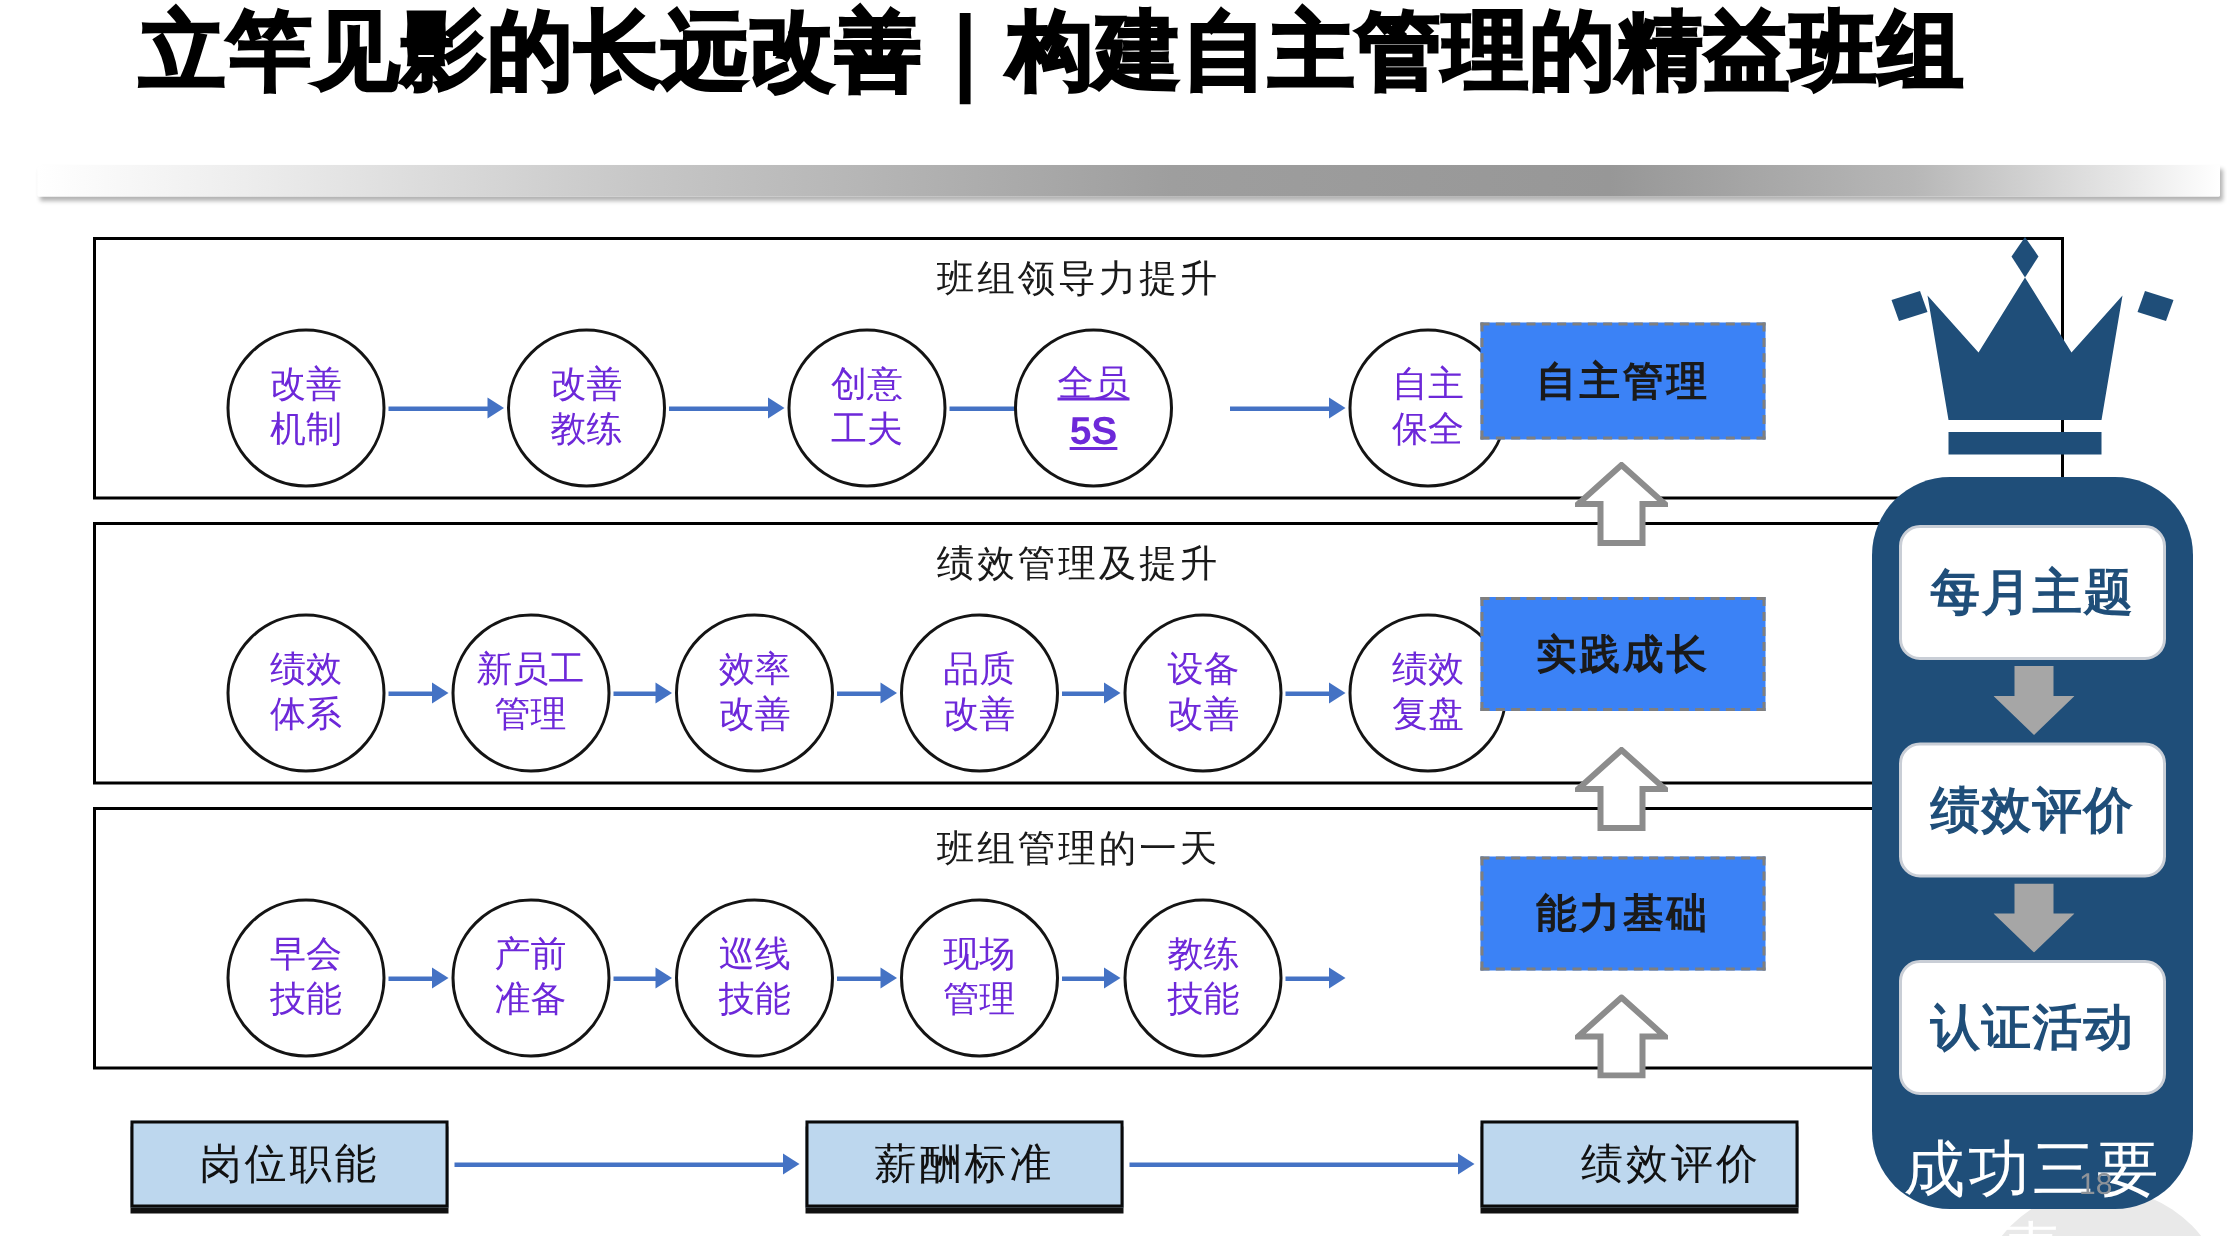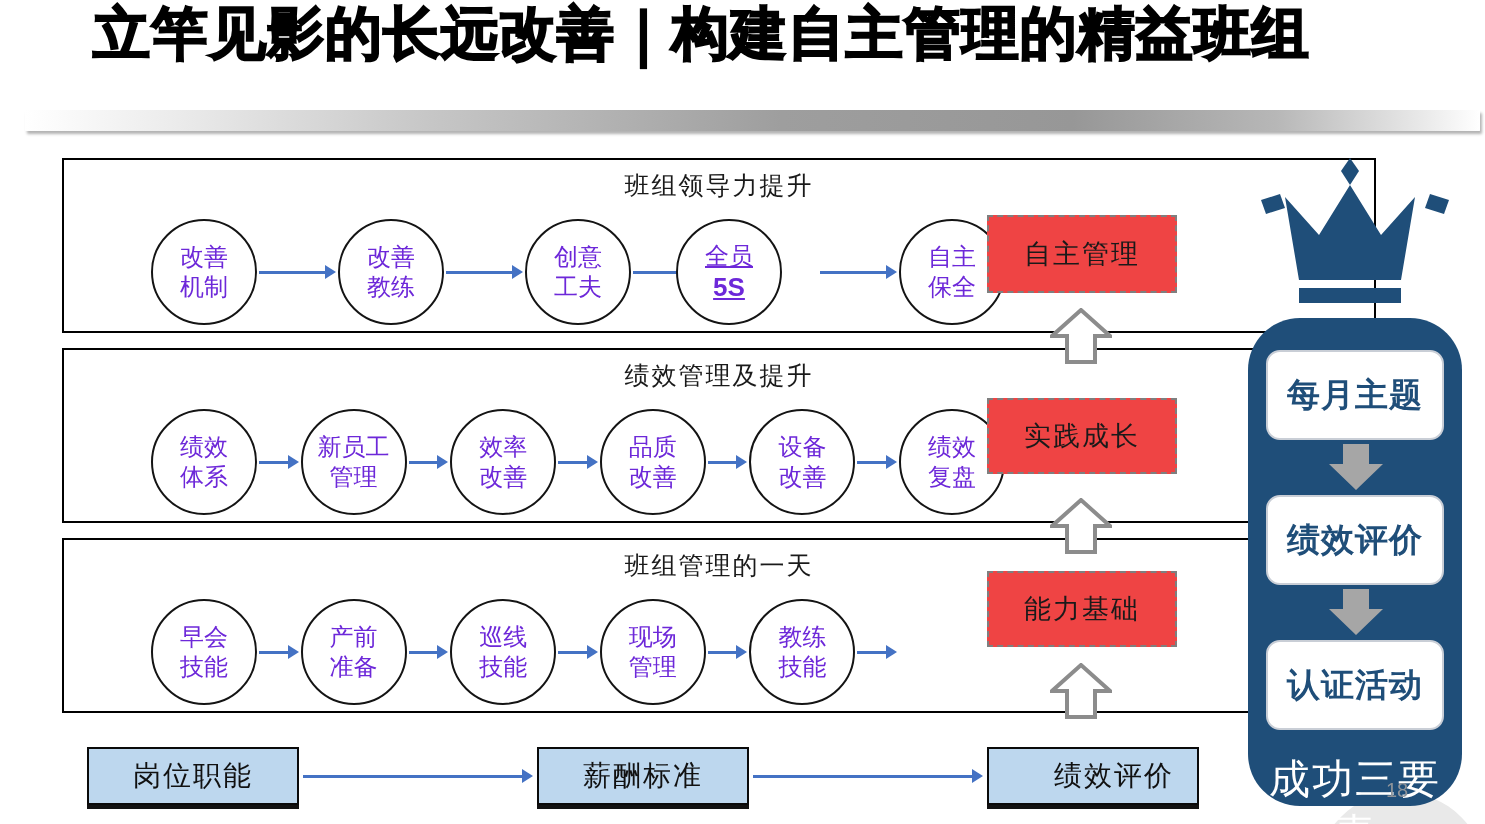--- a/index.html
+++ b/index.html
@@ -33,23 +33,23 @@
     display:flex;flex-direction:column;align-items:center;justify-content:center;
     font-size:24px;line-height:1.25;text-align:center;color:#6d28d9;
   }
   .circle .bold{font-weight:700;font-size:26px;}
   .h-arrow{position:absolute;height:3px;background:#4472C4;}
   .h-arrow:after{
     content:"";position:absolute;right:-10px;top:-5.5px;width:0;height:0;
     border-left:11px solid #4472C4;border-top:7px solid transparent;border-bottom:7px solid transparent;
   }
   .dashed-box{
-    position:absolute;left:923px;width:190px;box-sizing:border-box;background:#ef4444;
+    position:absolute;left:923px;width:190px;box-sizing:border-box;background:#3b82f6;
     border:2px dashed #7f7f7f;display:flex;align-items:center;justify-content:center;
-    font-size:27px;color:#1a1a1a;letter-spacing:2px;
+    font-size:27px;color:#1a1a1a;letter-spacing:2px;font-weight:bold;
   }
   .block-up{position:absolute;left:1050px;width:62px;height:56px;z-index:5;}
   
   .flow-box{
     position:absolute;top:747px;width:212px;height:58px;box-sizing:border-box;
     background:#BDD7EE;border:2px solid #0a0a0a;box-shadow:0 4px 0 #111;
     display:flex;align-items:center;justify-content:center;font-size:28px;color:#111;letter-spacing:2px;
   }
   
   .decor-circle{

